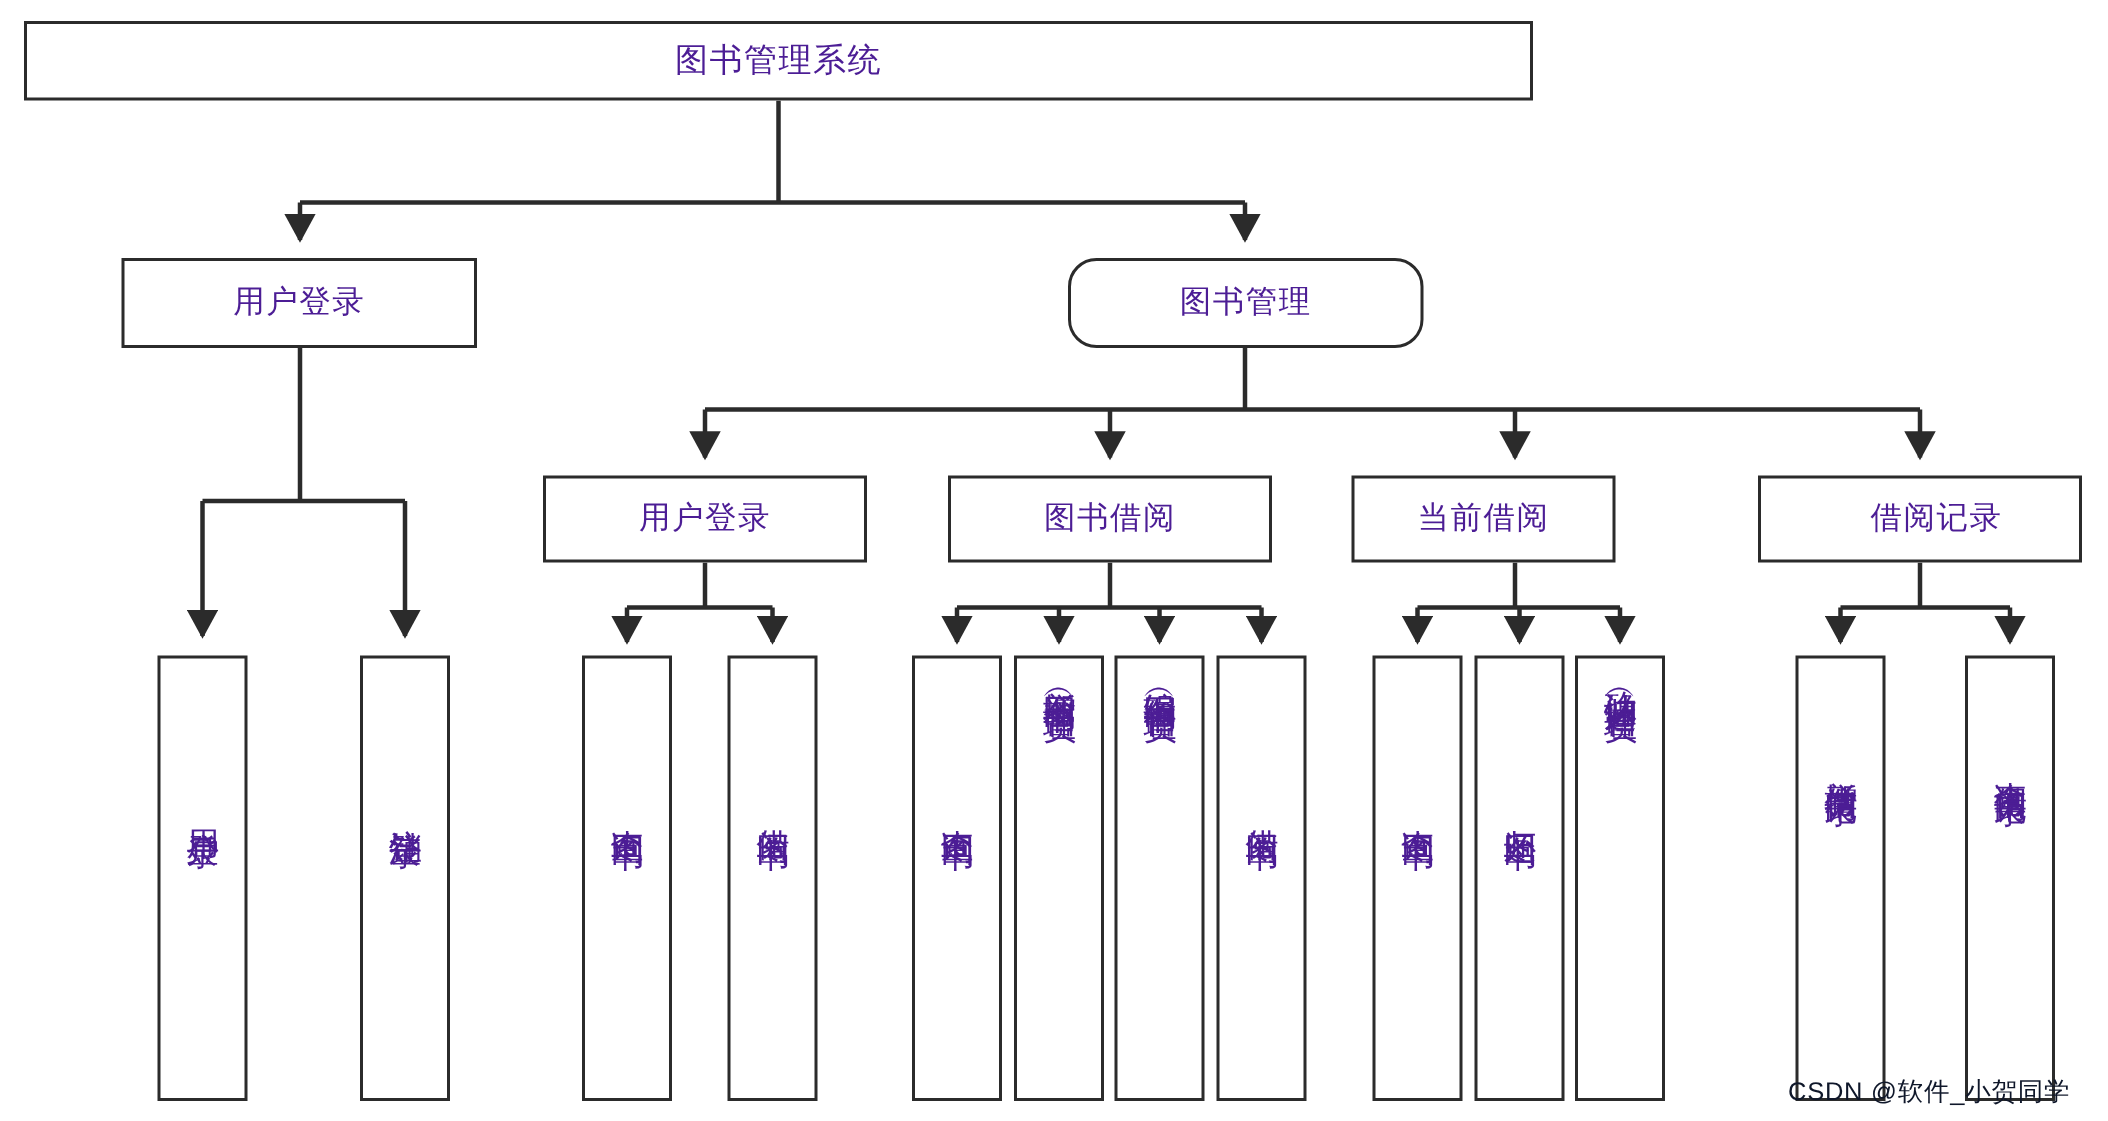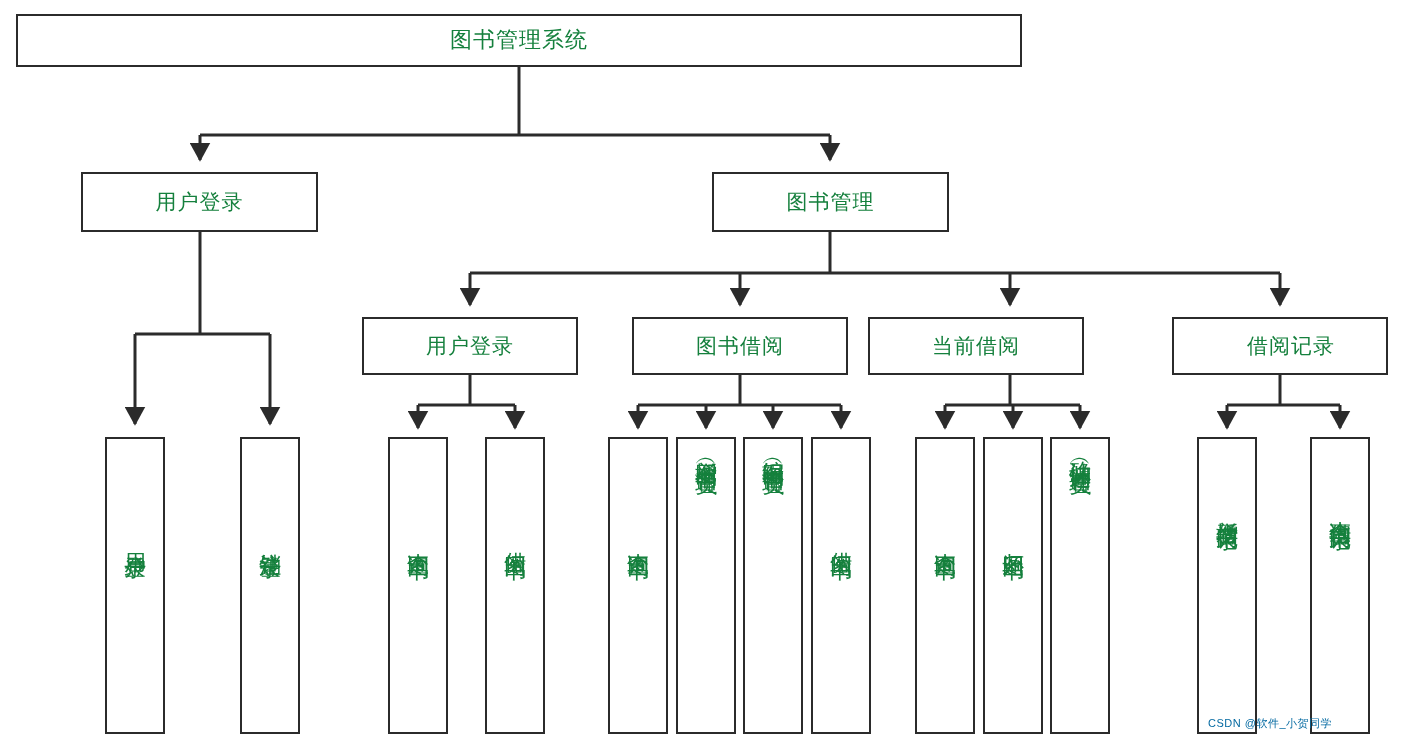--- a/index.html
+++ b/index.html
@@ -30,21 +30,21 @@
     pointer-events: none;
   }
   .node {
     position: absolute;
     box-sizing: border-box;
     background: #ffffff;
     border: 2px solid #2b2b2b;
     display: flex;
     align-items: center;
     justify-content: center;
-    color: #15803d;
+    color: #4c1d95;
   }
   .node-label {
     display: block;
     text-align: center;
     white-space: nowrap;
   }
   
   .h-node .node-label {
     font-size: 21px;
     line-height: 1.1;
@@ -75,25 +75,24 @@
   .v-node.mid-text .node-label {
     margin-top: 60px;
   }
   .v-node.two-line .node-label {
     margin-top: 92px;
   }
   .watermark {
     position: absolute;
     left: 1192px;
     top: 716px;
-    font-size: 11px;
-    color: #0369a1;
+    font-size: 17px;
+    color: #0f172a;
     white-space: nowrap;
     letter-spacing: 0.5px;
-    margin-left: 16px;
   }
 </style>
 </head>
 <body>
 
 <div id="diagram-root">
 
   <svg class="edges" viewBox="0 0 1405 747">
     <defs>
       <marker id="arrow" viewBox="0 0 12 12" refX="10" refY="6" markerWidth="7" markerHeight="7" orient="auto-start-reverse">
@@ -144,31 +143,31 @@
     </g>
   </svg>
 
   <div class="node root-node h-node" style="left:16px; top:14px; width:1006px; height:53px;">
     <span class="node-label">图书管理系统</span>
   </div>
 
   <div class="node h-node" style="left:81px; top:172px; width:237px; height:60px;">
     <span class="node-label">用户登录</span>
   </div>
-  <div class="node h-node" style="left:712px; top:172px; width:237px; height:60px;">
+  <div class="node h-node" style="left:712px; top:172px; width:237px; height:60px;border-radius:19px;">
     <span class="node-label">图书管理</span>
   </div>
 
   <div class="node h-node" style="left:362px; top:317px; width:216px; height:58px;">
     <span class="node-label">用户登录</span>
   </div>
   <div class="node h-node" style="left:632px; top:317px; width:216px; height:58px;">
     <span class="node-label">图书借阅</span>
   </div>
-  <div class="node h-node" style="left:868px; top:317px; width:216px; height:58px;align-items:center;">
+  <div class="node h-node" style="left:901px; top:317px; width:176px; height:58px;align-items:center;">
     <span class="node-label">当前借阅</span>
   </div>
   <div class="node h-node" style="left:1172px; top:317px; width:216px; height:58px;padding-left:22px;">
     <span class="node-label">借阅记录</span>
   </div>
 
   <div class="node v-node two-line" style="left:105px; top:437px; width:60px; height:297px;">
     <span class="node-label">用户登录</span>
   </div>
   <div class="node v-node two-line" style="left:240px; top:437px; width:60px; height:297px;">

